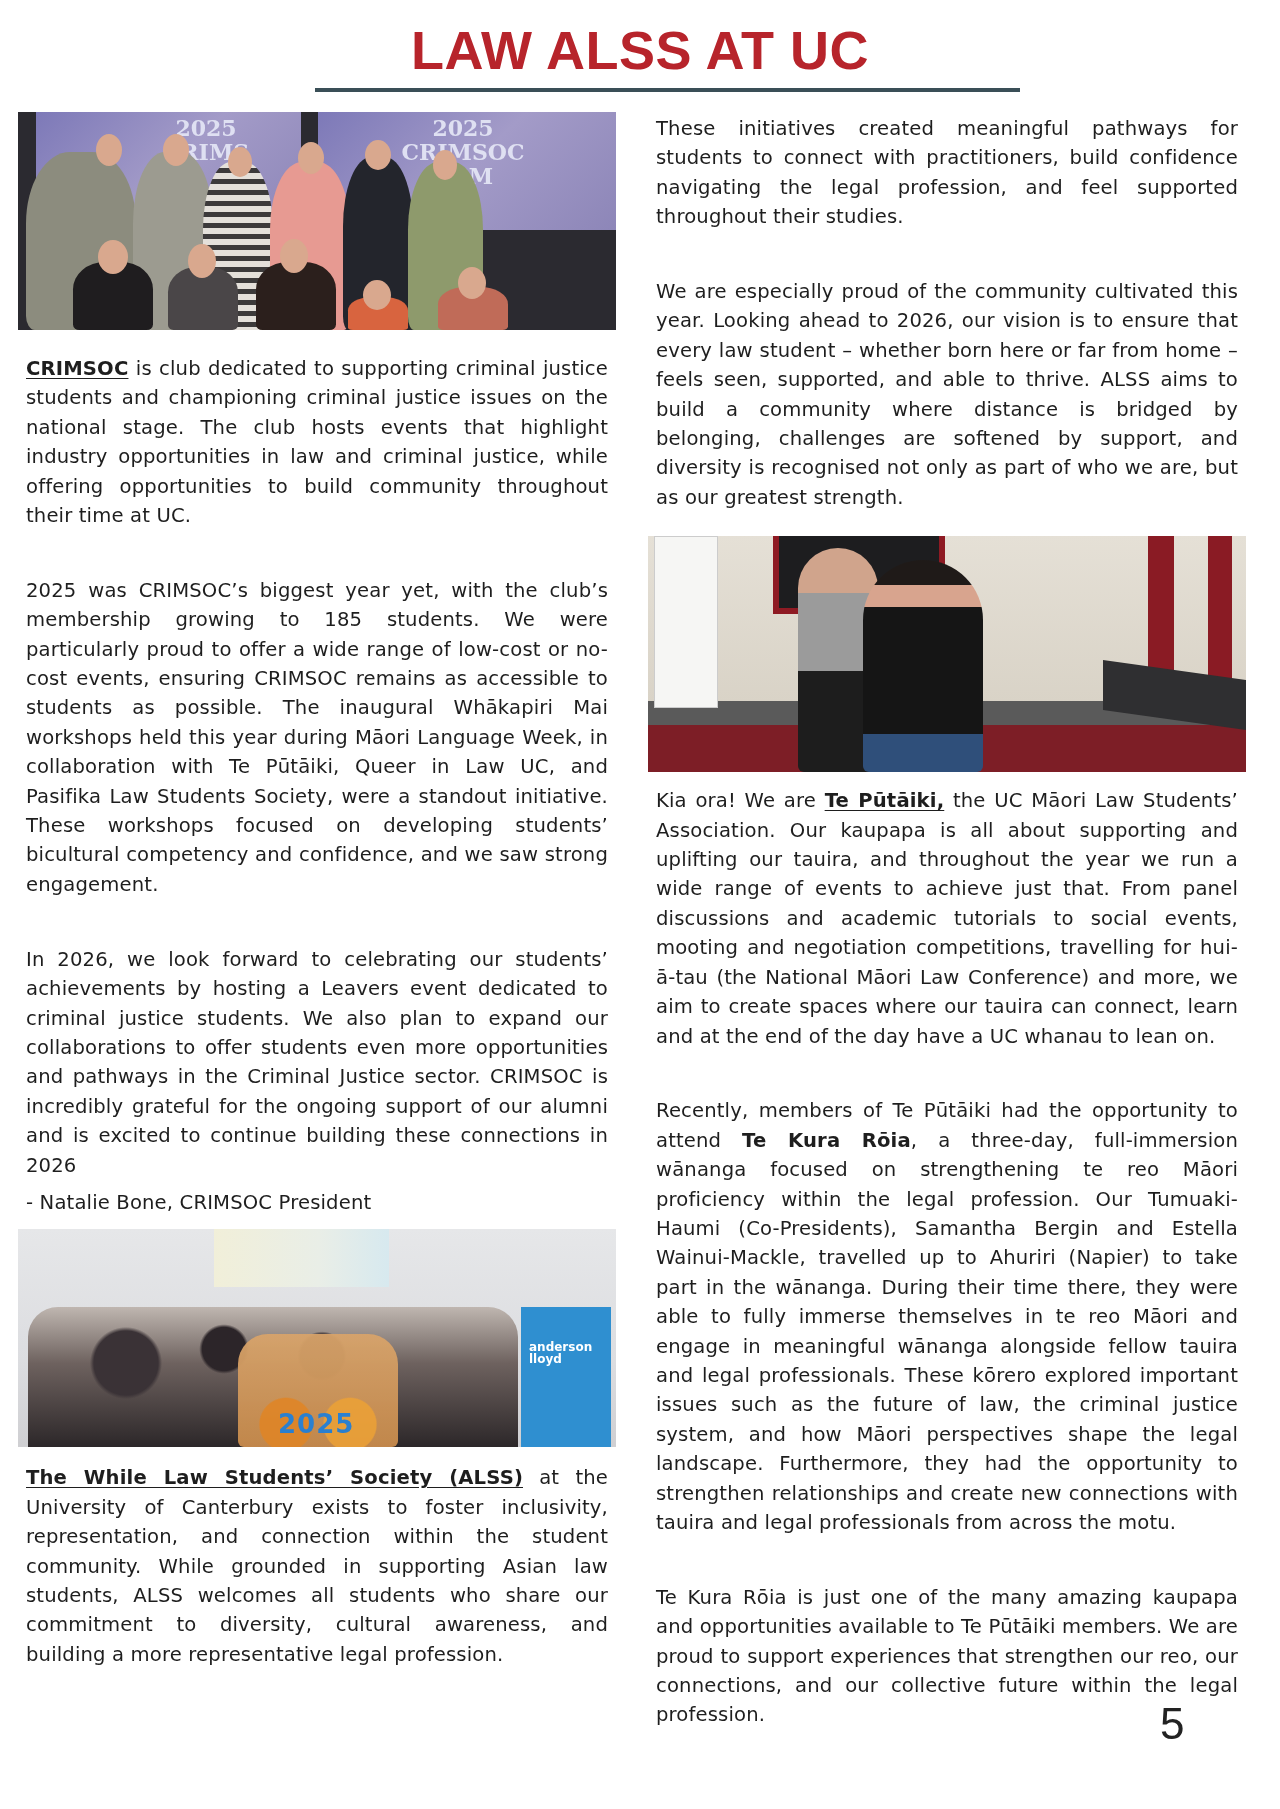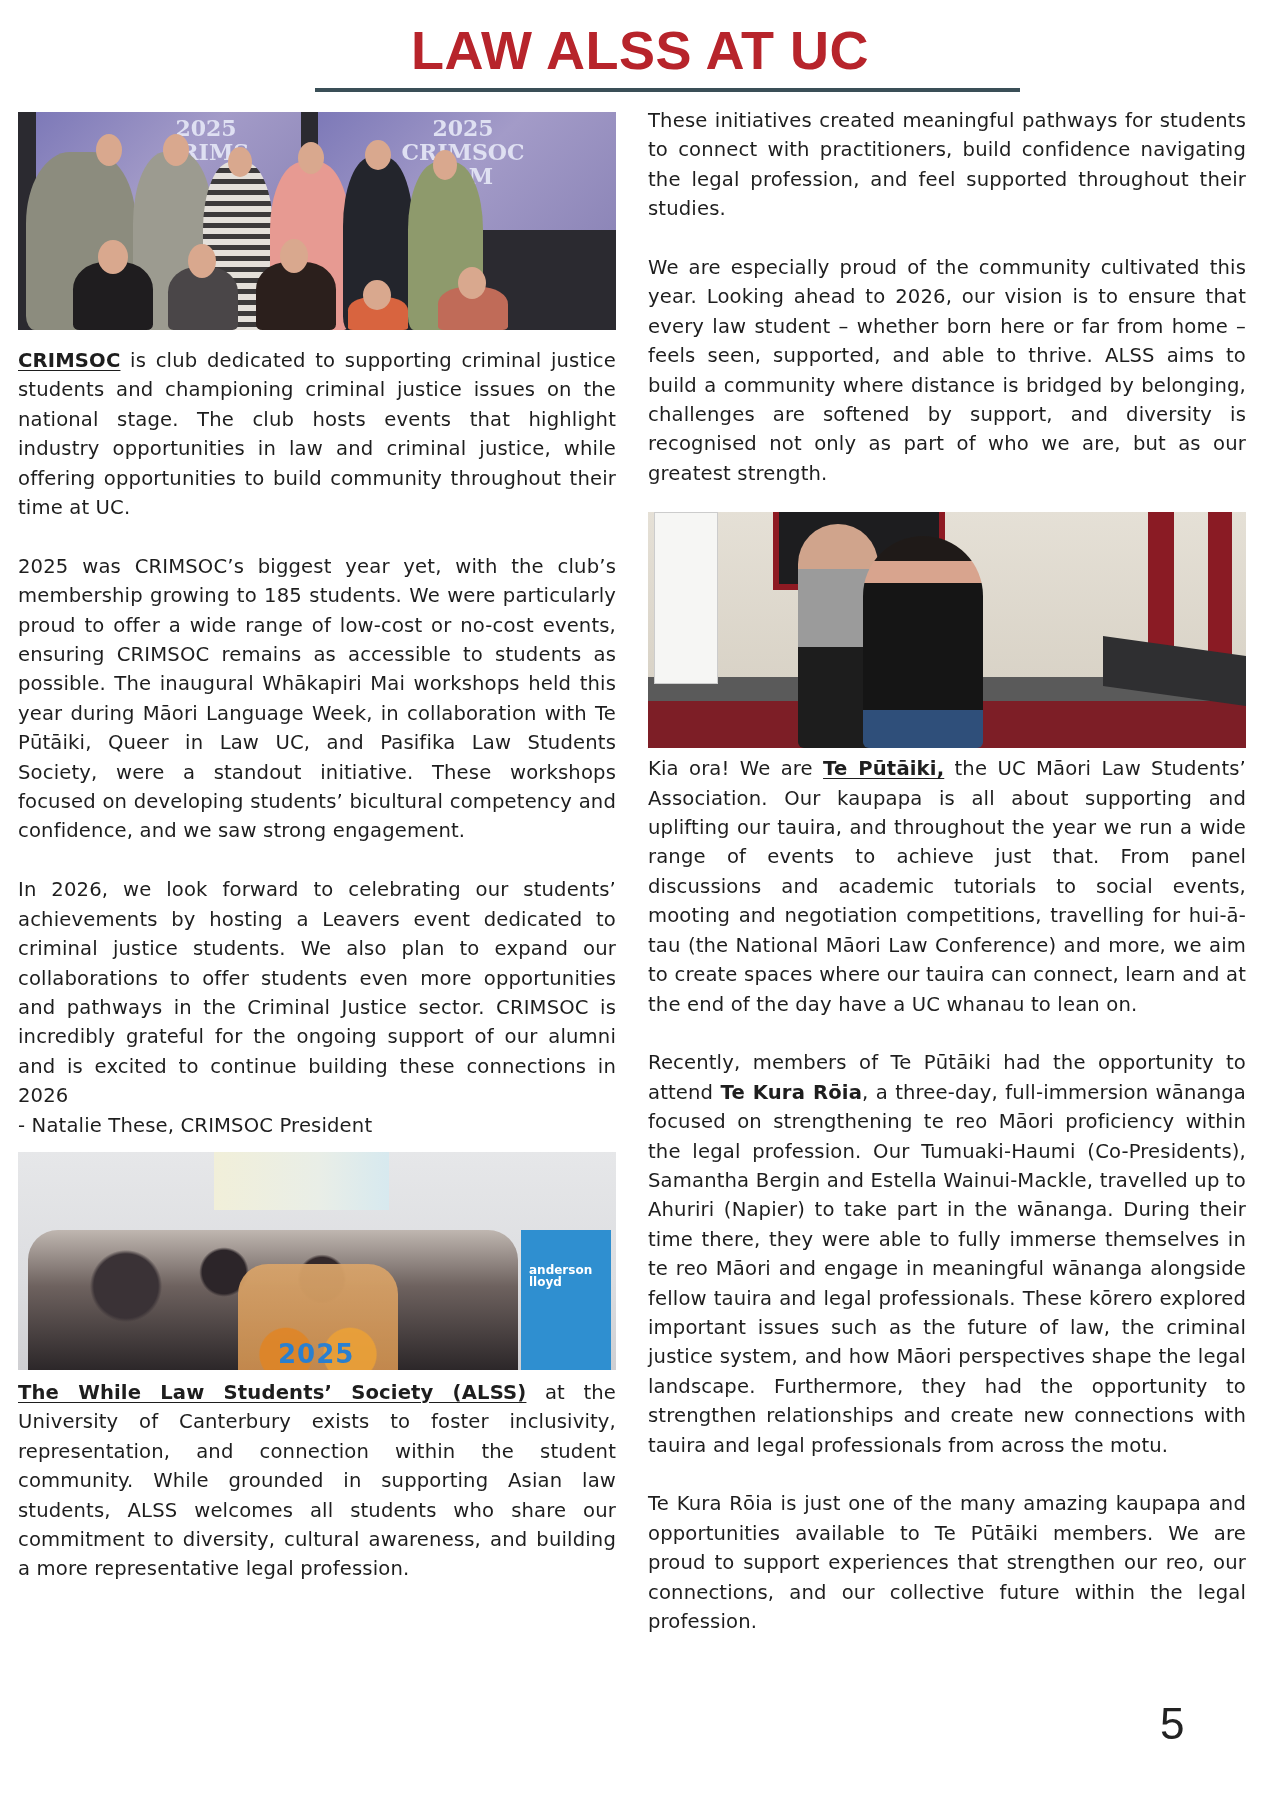--- a/index.html
+++ b/index.html
@@ -5,21 +5,21 @@
   html, body { margin: 0; padding: 0; background: #ffffff; }
   body { width: 1280px; height: 1809px; position: relative; overflow: hidden;
          font-family: "DejaVu Sans", sans-serif; color: #1e1e1e; }
   .title { position: absolute; left: 0; width: 1280px; top: 18px; text-align: center;
            font-family: "Liberation Sans", sans-serif; font-weight: 700; font-size: 54px;
            letter-spacing: 0.5px; color: #b7242b; line-height: 64px; margin: 0; }
   .rule { position: absolute; left: 315px; width: 705px; top: 88px; height: 4px; background: #3a4f57; }
   .col { position: absolute; width: 598px; }
   .col-left { left: 18px; }
   .col-right { left: 648px; }
-  p { margin: 0; font-size: 19.6px; line-height: 29.4px; text-align: justify; letter-spacing: 0.15px; }
+  p { margin: 8px; font-size: 19.6px; line-height: 29.4px; text-align: justify; letter-spacing: 0.15px; }
   .gap { height: 29.4px; }
   .u { text-decoration: underline; font-weight: 700; text-underline-offset: 3px; }
   .b { font-weight: 700; }
   .sig { text-align: left; }
   .photo { position: relative; overflow: hidden; width: 598px; }
 
   
   .p1 { height: 218px; margin-top: 112px; background: #2b2a30; }
   .p1 .screen { position: absolute; top: 0; height: 118px; background: linear-gradient(135deg,#7d79b8,#a39bc8 50%,#8d86b8); }
   .p1 .s1 { left: 18px; width: 265px; }
@@ -31,21 +31,21 @@
   
   .p2 { height: 218px; margin-top: 12px; background: linear-gradient(#e6e7e9,#dcdde0 60%,#cfcfd2); }
   .p2 .scr { position: absolute; left: 196px; top: 0; width: 175px; height: 58px; background: linear-gradient(90deg,#f1efd9,#e9eee7 60%,#d7e9ef); }
   .p2 .banner { position: absolute; left: 503px; top: 78px; width: 90px; height: 164px; background: #2f8fd0; }
   .p2 .banner span { position: absolute; left: 8px; top: 34px; color: #fff; font-weight: 700; font-size: 12px; line-height: 12px; }
   .crowd { position: absolute; left: 10px; top: 78px; width: 490px; height: 140px;
            background: radial-gradient(circle at 20% 40%, #3a3236 0 8%, transparent 9%),
                        radial-gradient(circle at 40% 30%, #2c2529 0 7%, transparent 8%),
                        radial-gradient(circle at 60% 35%, #34292b 0 7%, transparent 8%),
                        linear-gradient(#bfb6b0,#6e625f 40%,#2c2729); border-radius: 30px 30px 0 0; }
-  .balloons { position: absolute; left: 220px; top: 112px; width: 160px; height: 113px;
+  .balloons { position: absolute; left: 220px; top: 105px; width: 160px; height: 113px;
               background: radial-gradient(circle at 30% 80%, #e58a2a 0 18%, transparent 19%),
                           radial-gradient(circle at 70% 80%, #f0a43a 0 18%, transparent 19%),
                           linear-gradient(#d8a46b,#c98c4d); border-radius: 30px 30px 6px 6px; opacity: .95; }
   .balloons span { position: absolute; left: 40px; bottom: 8px; color: #2a84d8; font-weight: 700; font-size: 26px; letter-spacing: 1px; }
 
   
   .p3 { height: 236px; margin-top: 24px; background: linear-gradient(#e5e0d6,#d9d3c7 70%,#5a5a5a 70%,#5a5a5a 80%,#7d1e26 80%); }
   .p3 .door { position: absolute; left: 6px; top: 0; width: 62px; height: 170px; background: #f6f6f4; border: 1px solid #ccc; }
   .p3 .window { position: absolute; left: 125px; top: 0; width: 160px; height: 72px; background: #1d1d1f; border: 6px solid #8e1a23; border-top: none; }
   .p3 .pou1 { position: absolute; left: 500px; top: 0; width: 26px; height: 150px; background: #8a1b24; }
@@ -93,21 +93,21 @@
     <div class="person" style="left:420px;top:175px;width:70px;height:43px;background:#c06b58;"></div>
     <div class="head" style="left:440px;top:155px;width:28px;height:32px;"></div>
   </div>
 
   <div style="height:16px;"></div>
   <p><span class="u">CRIMSOC</span><span> is club dedicated to supporting criminal justice students and championing criminal justice issues on the national stage. The club hosts events that highlight industry opportunities in law and criminal justice, while offering opportunities to build community throughout their time at UC.</span></p>
   <div class="gap"></div>
   <p>2025 was CRIMSOC’s biggest year yet, with the club’s membership growing to 185 students. We were particularly proud to offer a wide range of low-cost or no-cost events, ensuring CRIMSOC remains as accessible to students as possible. The inaugural Whākapiri Mai workshops held this year during Māori Language Week, in collaboration with Te Pūtāiki, Queer in Law UC, and Pasifika Law Students Society, were a standout initiative. These workshops focused on developing students’ bicultural competency and confidence, and we saw strong engagement.</p>
   <div class="gap"></div>
   <p>In 2026, we look forward to celebrating our students’ achievements by hosting a Leavers event dedicated to criminal justice students. We also plan to expand our collaborations to offer students even more opportunities and pathways in the Criminal Justice sector. CRIMSOC is incredibly grateful for the ongoing support of our alumni and is excited to continue building these connections in 2026</p>
-  <p class="sig">- Natalie These, CRIMSOC President</p>
+  <p class="sig">- Natalie Bone, CRIMSOC President</p>
 
   <div class="photo p2" title="ALSS group photo with balloons">
     <div class="scr"></div>
     <div class="crowd"></div>
     <div class="balloons">
         <span>2025</span>
       </div>
     <div class="banner">
         <span>anderson lloyd</span>
       </div>

